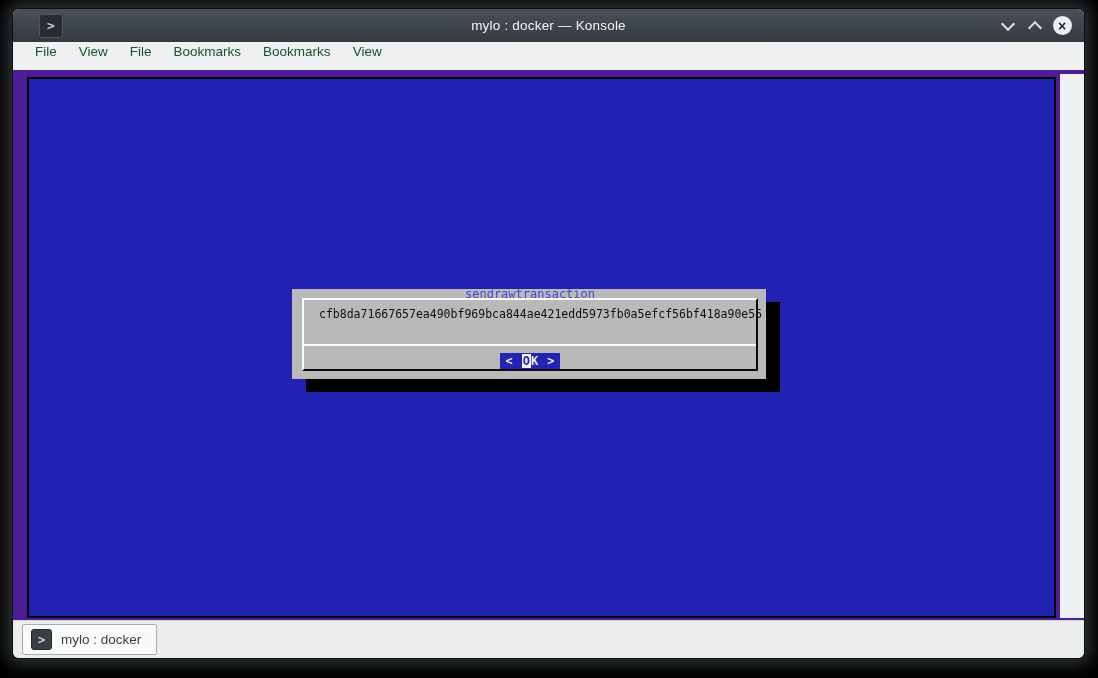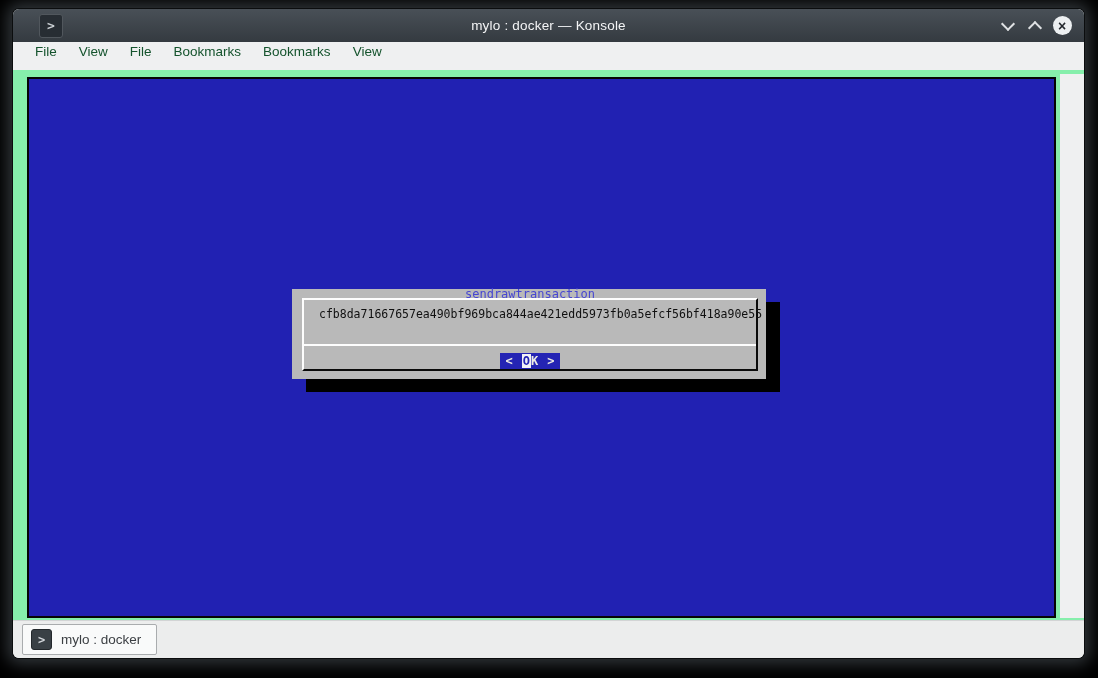--- a/index.html
+++ b/index.html
@@ -38,21 +38,21 @@
     display:flex;align-items:center;justify-content:center;
     font-size:14px;font-weight:bold;line-height:1;
   }
   
   .menubar{
     height:28px;flex:0 0 28px;background:#eff0f1;display:flex;align-items:flex-start;
     gap:20px;padding-left:21px;font-size:13.5px;color:#14532d;
   }
   .menu-item{padding:2px 1px;cursor:default;}
   
-  .term-wrap{flex:1 1 auto;position:relative;background:#86efac;}
+  .term-wrap{flex:1 1 auto;position:relative;background:#4c1d95;}
   .terminal{
     position:absolute;left:14px;top:7px;width:1025px;bottom:2px;
     background:#2121b2;border:2px solid #050505;overflow:hidden;
   }
   .scroll-track{position:absolute;right:0;top:4px;bottom:2px;width:24px;background:#eff0f1;}
   
   .dlg-shadow{position:absolute;left:277px;top:223px;width:474px;height:90px;background:#000;}
   .dialog{position:absolute;left:263px;top:210px;width:474px;height:90px;background:#b9b9b9;}
   .dlg-inner{
     position:absolute;left:10px;top:9px;right:8px;bottom:8px;

